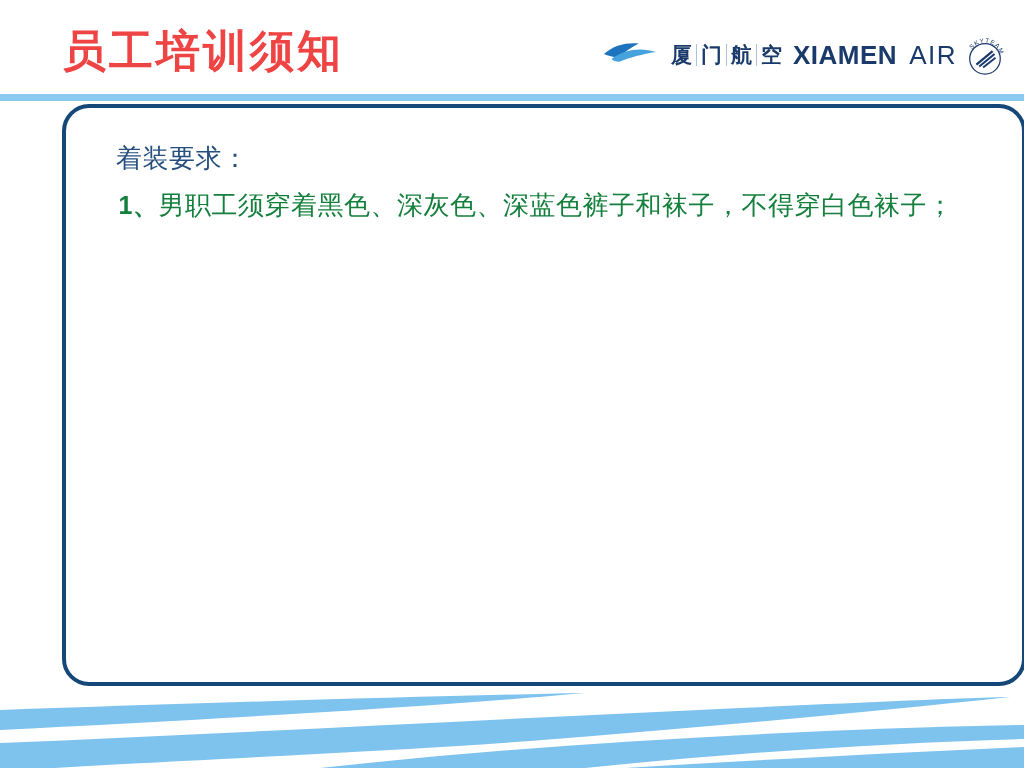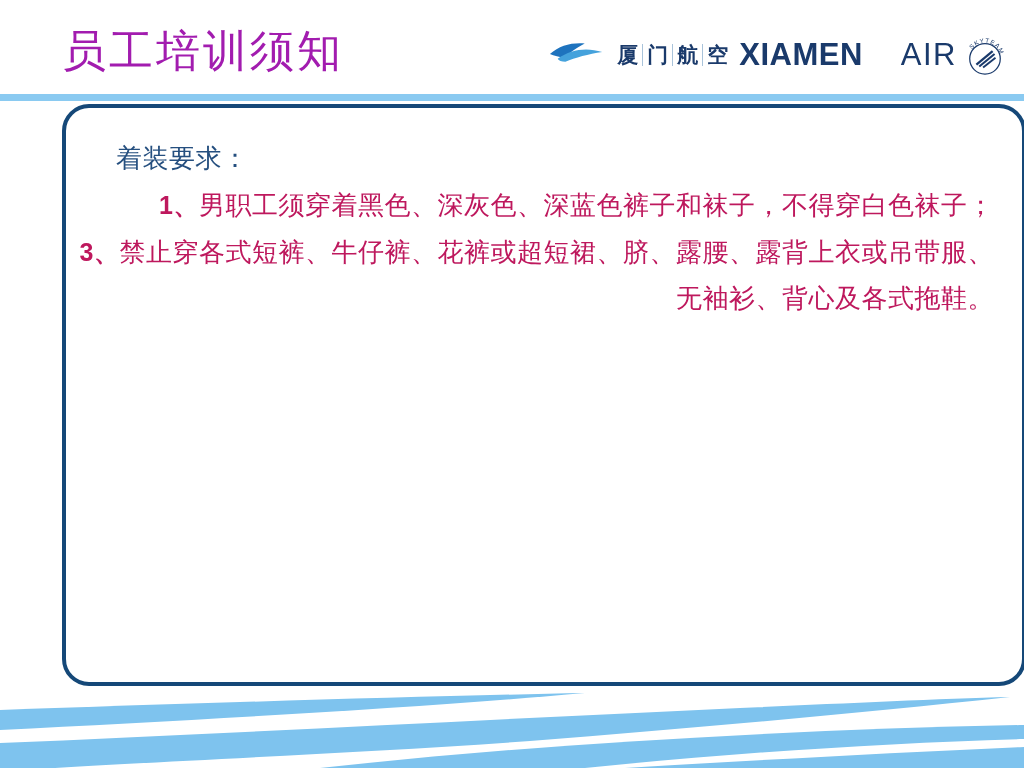--- a/index.html
+++ b/index.html
@@ -6,50 +6,50 @@
   body{
     width:1024px;height:768px;position:relative;overflow:hidden;
     background:#ffffff;
     font-family:"Liberation Serif","DejaVu Serif",serif;
   }
   
   .header{position:absolute;left:0;top:0;width:1024px;height:94px;background:#fff;}
   .page-title{
     position:absolute;left:62px;top:22px;margin:0;
     font-family:"Liberation Sans","DejaVu Sans",sans-serif;
-    font-size:44px;font-weight:400;letter-spacing:3px;color:#a21caf;
+    font-size:44px;font-weight:700;letter-spacing:3px;color:#ef4444;
   }
   .logo{
     position:absolute;right:18px;top:32px;height:46px;
     display:flex;align-items:center;gap:7px;
   }
   .brand-cn{
     font-family:"Liberation Sans","DejaVu Sans",sans-serif;
     font-size:21px;font-weight:700;color:#1a3a6b;display:flex;align-items:center;
   }
   .brand-cn .ch{padding:0 4px;border-right:1px solid #a9c3da;line-height:22px;}
   .brand-cn .ch:last-child{border-right:none;}
-  .brand-en{font-family:"Liberation Sans","DejaVu Sans",sans-serif;color:#1a3a6b;font-size:31px;display:flex;align-items:center;gap:36px;}
+  .brand-en{font-family:"Liberation Sans","DejaVu Sans",sans-serif;color:#1a3a6b;font-size:26px;display:flex;align-items:center;}
   .brand-en .b1{font-weight:800;letter-spacing:.5px;}
-  .brand-en .b2{font-weight:400;letter-spacing:1.5px;margin-left:2px;}
+  .brand-en .b2{font-weight:400;letter-spacing:1.5px;margin-left:12px;}
   
   .stripe{position:absolute;left:0;top:94px;width:1024px;height:7px;background:#8acaf1;}
   
   .card{
     position:absolute;left:30px;top:104px;width:956px;height:574px;
     border:4px solid #154878;border-radius:27px;background:#fff;
     box-sizing:content-box;
     margin-left:32px;
   }
   .card-inner{position:absolute;left:12px;right:28px;top:28px;}
   .card-heading{
     margin:0;padding-left:38px;
     font-size:26px;line-height:46px;color:#254f7f;letter-spacing:.5px;
   }
-  .item{margin:0;font-size:26px;line-height:46px;color:#be185d;letter-spacing:.5px;text-align:right;}
+  .item{margin:0;font-size:26px;line-height:46px;color:#15803d;letter-spacing:.5px;text-align:center;}
   .item .num{
     font-family:"Liberation Sans","DejaVu Sans",sans-serif;
     font-weight:700;font-size:25px;
   }
   
   .waves{position:absolute;left:0;bottom:0;width:1024px;height:78px;display:block;}
 </style>
 </head>
 <body>
 
@@ -90,21 +90,20 @@
   </div>
 </div>
 
 <div class="stripe"></div>
 
 <div class="card">
   <div class="card-inner">
     <p class="card-heading">着装要求：</p>
     <div id="itemList">
         <p class="item"><span class="num">1、</span>男职工须穿着黑色、深灰色、深蓝色裤子和袜子，不得穿白色袜子；</p>
-        <p class="item"><span class="num">3、</span>禁止穿各式短裤、牛仔裤、花裤或超短裙、脐、露腰、露背上衣或吊带服、无袖衫、背心及各式拖鞋。</p>
       </div>
   </div>
 </div>
 
 <svg class="waves" viewBox="0 0 1024 78" preserveAspectRatio="none" aria-hidden="true">
   <path fill="#7ec3ee" d="M0,20 C200,13 430,6 585,3 C430,17 200,30 0,40 Z"></path>
   <path fill="#7ec3ee" d="M0,53 C240,43 500,29 740,18 C830,14 935,9 1010,7 C860,23 700,38 530,51 C360,63 170,71 55,78 L0,78 Z"></path>
   <path fill="#7ec3ee" d="M320,78 C540,54 780,40 1024,35 L1024,78 Z"></path>
   <path fill="#ffffff" d="M585,78 C730,63 885,53 1024,49 L1024,57 C890,63 740,71 625,78 Z"></path>
 </svg>

